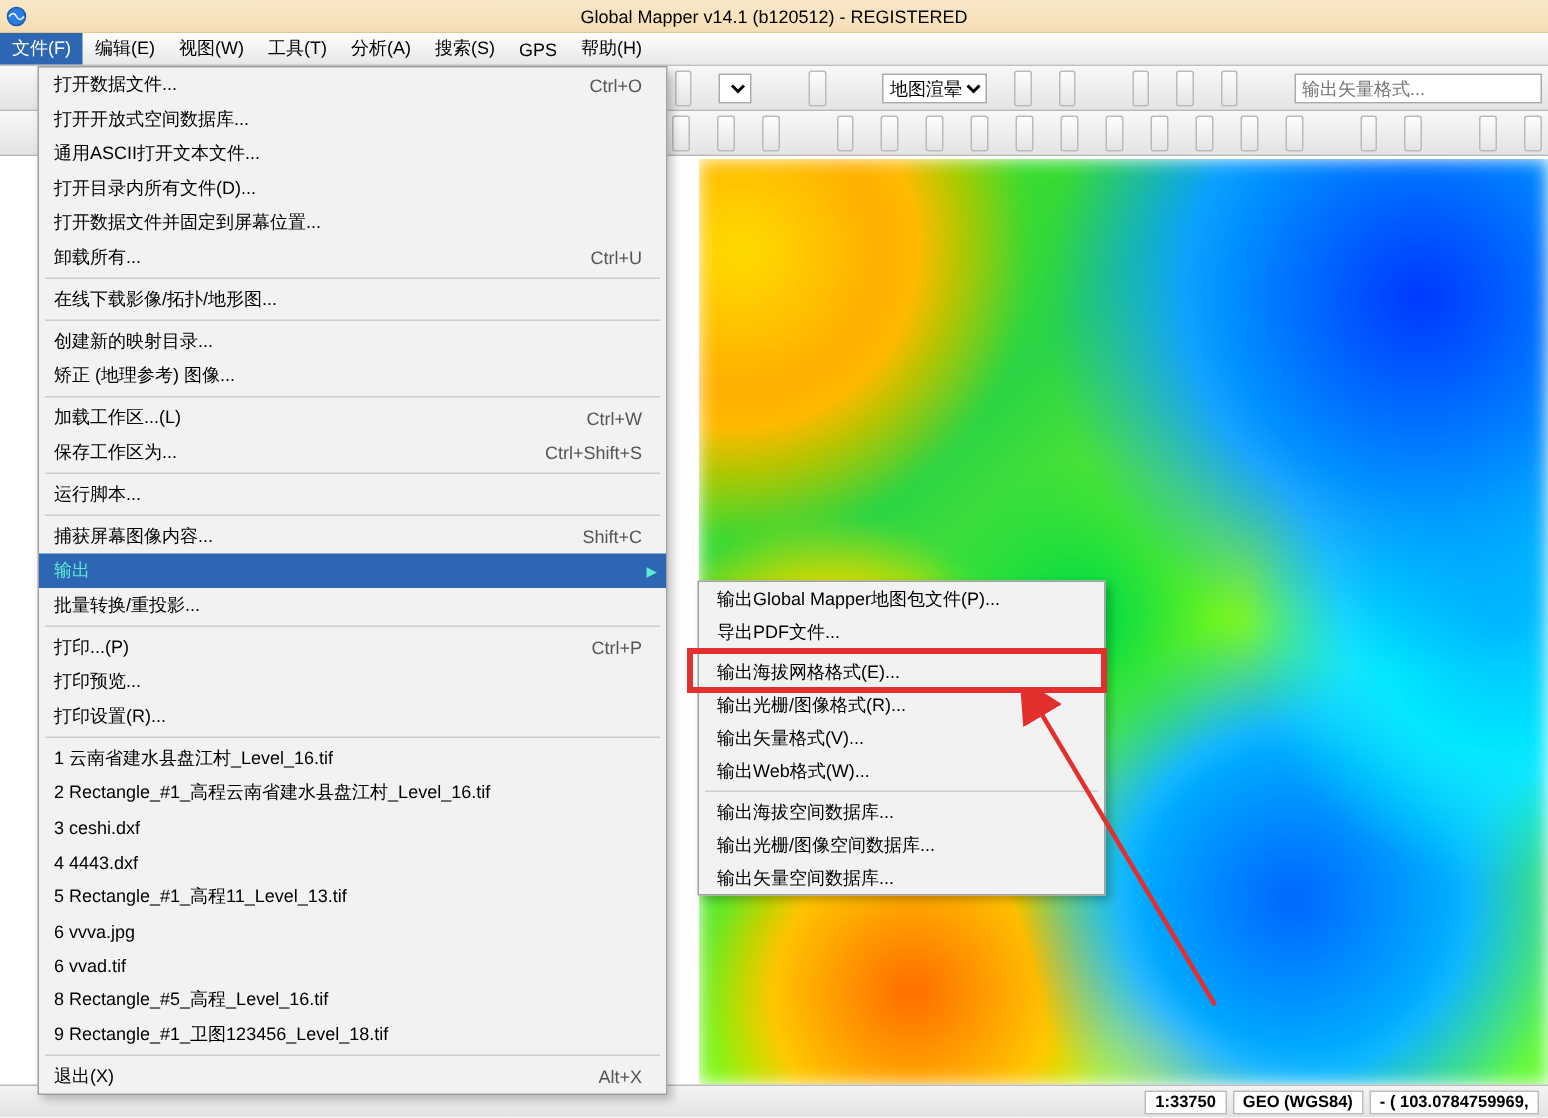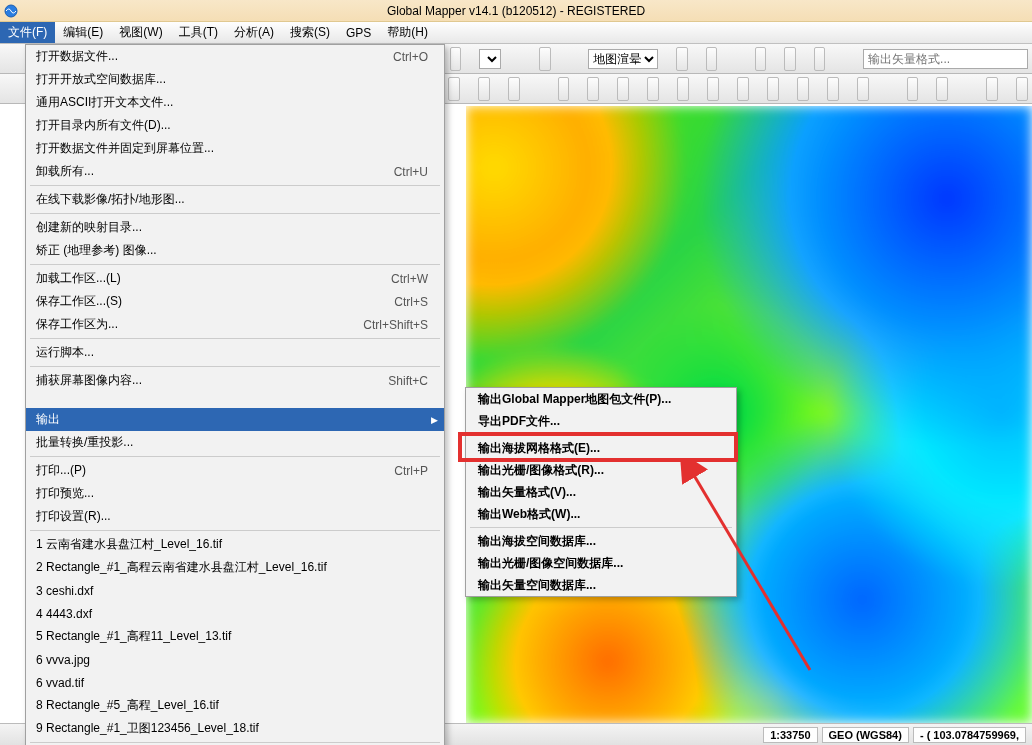--- a/index.html
+++ b/index.html
@@ -28,26 +28,26 @@
   radial-gradient(circle at 15% 60%, #ffee44 0%, #ffcc33 10%, transparent 22%),
   radial-gradient(circle at 70% 80%, #1166dd 0%, #3399ee 15%, transparent 30%),
   radial-gradient(circle at 25% 90%, #ff7700 0%, #ffaa22 10%, transparent 20%),
   radial-gradient(circle at 55% 95%, #ffee55 0%, transparent 18%),
   linear-gradient(135deg, #77cc44 0%, #55bb66 30%, #99dd55 55%, #66cc77 80%, #88dd66 100%);
   filter: blur(6px) saturate(1.4) contrast(1.2);
 }
 
 .dropdown { position: absolute; left: 25px; top: 44px; width: 420px; background: #f2f2f2; border: 1px solid #a0a0a0; box-shadow: 3px 3px 6px rgba(0,0,0,.25); font-size: 12px; z-index: 10; }
 .dropdown .row { height: 23px; display: flex; align-items: center; padding-left: 10px; position: relative; }
-.dropdown .row.highlight { background: #2d67b3; color: #ffffff; margin-top: 16px; }
+.dropdown .row.highlight { background: #2d67b3; color: #5eead4; }
 .dropdown .row .short { position: absolute; right: 16px; color: #555; }
 .dropdown .row .arrow { position: absolute; right: 6px; font-size: 9px; }
 .dropdown hr { border: none; border-top: 1px solid #ccc; margin: 2px 4px; }
 
-.submenu { position: absolute; left: 465px; top: 387px; width: 272px; background: #f2f2f2; border: 1px solid #a0a0a0; box-shadow: 3px 3px 6px rgba(0,0,0,.25); font-size: 12px; z-index: 11; font-weight: bold; }
+.submenu { position: absolute; left: 465px; top: 387px; width: 272px; background: #f2f2f2; border: 1px solid #a0a0a0; box-shadow: 3px 3px 6px rgba(0,0,0,.25); font-size: 12px; z-index: 11; }
 .submenu .row { height: 22px; display: flex; align-items: center; padding-left: 12px; }
 .submenu hr { border: none; border-top: 1px solid #ccc; margin: 2px 4px; }
 
 .red-box { position: absolute; border: 4px solid #e3302f; z-index: 20; pointer-events: none; }
 .red-arrow { position: absolute; z-index: 19; pointer-events: none; }
 
 .statusbar { position: absolute; left: 0; right: 0; bottom: 0; height: 22px; background: linear-gradient(#f4f4f4,#e2e2e2); border-top: 1px solid #bbb; display: flex; align-items: center; justify-content: flex-end; font-size: 11px; padding: 0 6px; gap: 4px; }
 .status-cell { border: 1px solid #bbb; background: #fefefe; padding: 0 6px; height: 16px; display: flex; align-items: center; font-weight: bold; }
 </style>
 </head>
@@ -128,21 +128,20 @@
     <div class="row">打开目录内所有文件(D)...</div>
     <div class="row">打开数据文件并固定到屏幕位置...</div>
     <div class="row">卸载所有...<span class="short">Ctrl+U</span></div>
     <hr>
     <div class="row">在线下载影像/拓扑/地形图...</div>
     <hr>
     <div class="row">创建新的映射目录...</div>
     <div class="row">矫正 (地理参考) 图像...</div>
     <hr>
     <div class="row">加载工作区...(L)<span class="short">Ctrl+W</span></div>
-    <div class="row">保存工作区...(S)<span class="short">Ctrl+S</span></div>
     <div class="row">保存工作区为...<span class="short">Ctrl+Shift+S</span></div>
     <hr>
     <div class="row">运行脚本...</div>
     <hr>
     <div class="row">捕获屏幕图像内容...<span class="short">Shift+C</span></div>
     <div class="row highlight">输出<span class="arrow">▶</span></div>
     <div class="row">批量转换/重投影...</div>
     <hr>
     <div class="row">打印...(P)<span class="short">Ctrl+P</span></div>
     <div class="row">打印预览...</div>

